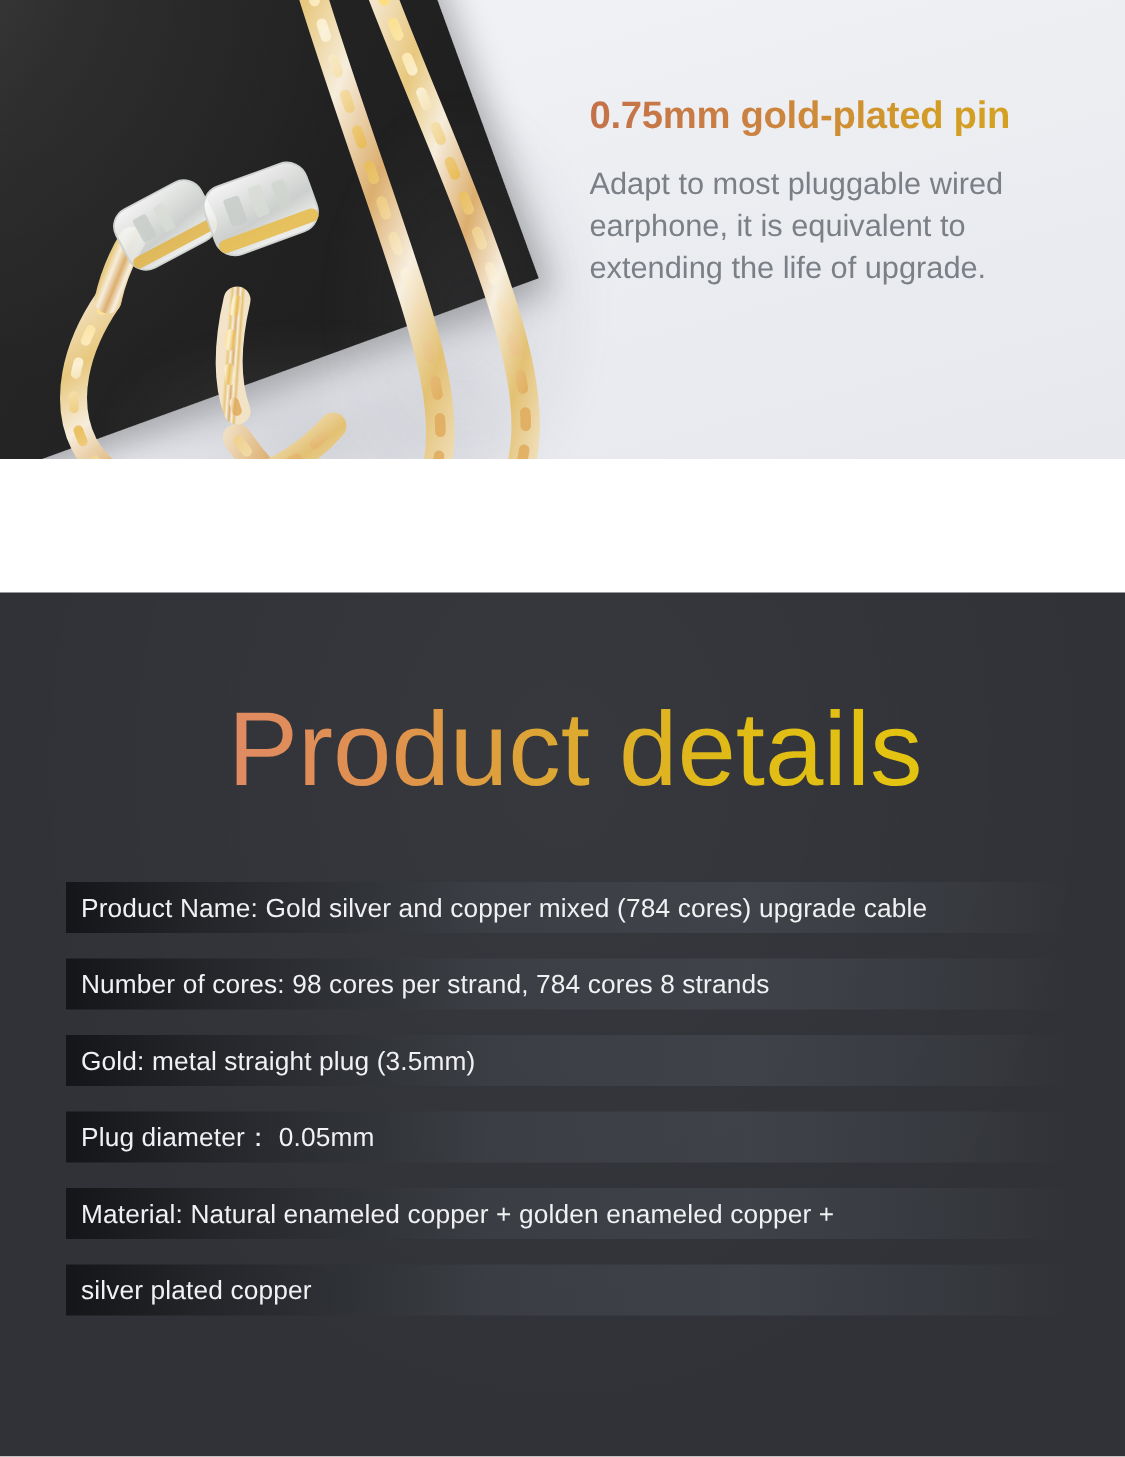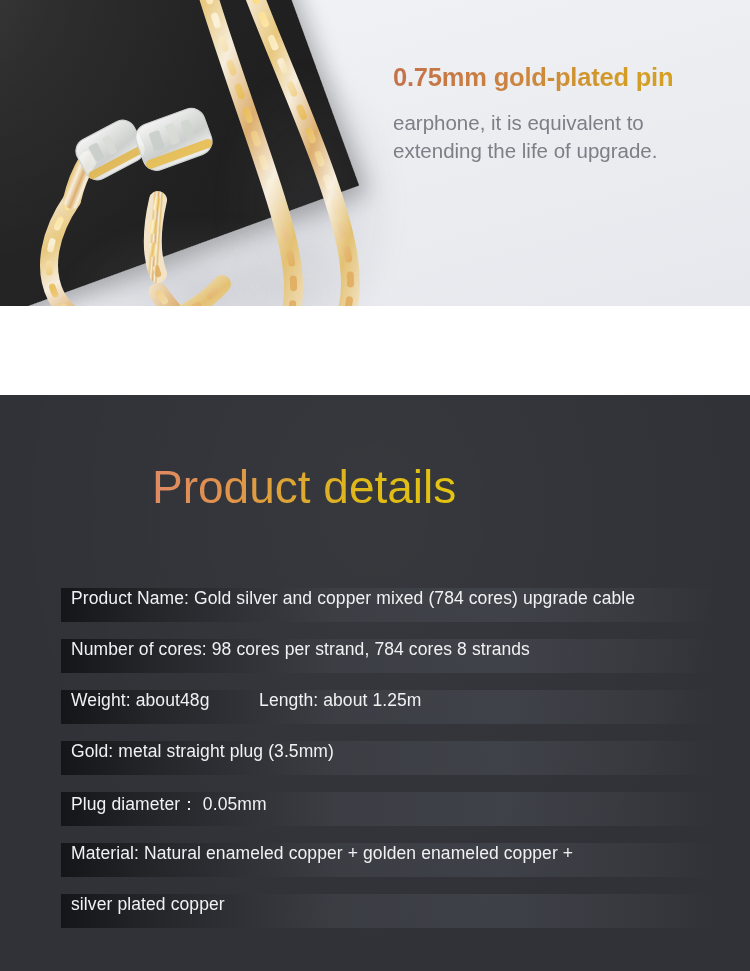--- a/index.html
+++ b/index.html
@@ -132,21 +132,21 @@
     position: absolute;
     inset: 0;
     background: radial-gradient(ellipse at 50% 20%, rgba(255,255,255,0.03), rgba(255,255,255,0) 70%);
     pointer-events: none;
   }
 
   .details-title {
     position: absolute;
     left: 152px;
     top: 464px;
-    font-size: 46px;
+    font-size: 70px;
     line-height: 1;
     font-weight: normal;
     white-space: nowrap;
     background-image: linear-gradient(to right, #e08a63 0%, #e0914f 22%, #dda832 48%, #e0bb16 72%, #e4c411 100%);
     -webkit-background-clip: text;
     background-clip: text;
     color: transparent;
     -webkit-text-fill-color: transparent;
   }
 
@@ -155,29 +155,28 @@
     left: 44px;
     top: 588px;
     width: 670px;
   }
 
   .spec-row {
     position: relative;
     height: 34px;
     margin-bottom: 17px;
     display: flex;
-    align-items: flex-start;
+    align-items: center;
     background-image: linear-gradient(to right,
         rgba(18,19,22,0.92) 0%,
         rgba(34,36,40,0.88) 14%,
         rgba(62,65,71,0.72) 42%,
         rgba(74,78,85,0.52) 68%,
         rgba(80,84,92,0.18) 90%,
         rgba(80,84,92,0.0) 100%);
-    margin-left: 17px;
   }
   .spec-row .spec-text {
     padding-left: 10px;
     font-size: 17.5px;
     color: #f0f1f3;
     white-space: pre;
     letter-spacing: 0.1px;
   }
   .spec-row.continuation {
     margin-top: 1px;
@@ -249,41 +248,39 @@
           <rect x="170" y="124" width="9" height="21" rx="2" fill="#d8dcd6" opacity="0.8"></rect>
           <rect x="186" y="126" width="9" height="19" rx="2" fill="#cfd4ce" opacity="0.8"></rect>
           <rect x="139" y="151" width="70" height="9" rx="4.5" fill="#e6bd4f" opacity="0.9"></rect>
         </g>
       </g>
     </svg>
 
     <div class="hero-copy">
       <div class="hero-heading">0.75mm gold-plated pin</div>
       <div class="hero-body">
+        <div>Adapt to most pluggable wired</div>
         <div>earphone, it is equivalent to</div>
         <div>extending the life of upgrade.</div>
       </div>
     </div>
   </div>
 
   <div class="details"></div>
 
   <div class="details-title">Product details</div>
 
   <div class="spec-list">
     <div class="spec-row">
       <span class="spec-text">Product Name: Gold silver and copper mixed (784 cores) upgrade cable</span>
     </div>
     <div class="spec-row">
       <span class="spec-text">Number of cores: 98 cores per strand, 784 cores 8 strands</span>
     </div>
     <div class="spec-row">
-      <span class="spec-text">Weight: about48g          Length: about 1.25m</span>
-    </div>
-    <div class="spec-row">
       <span class="spec-text">Gold: metal straight plug (3.5mm)</span>
     </div>
     <div class="spec-row">
       <span class="spec-text">Plug diameter： 0.05mm</span>
     </div>
     <div class="spec-row">
       <span class="spec-text">Material: Natural enameled copper + golden enameled copper +</span>
     </div>
     <div class="spec-row continuation">
       <span class="spec-text">silver plated copper</span>

